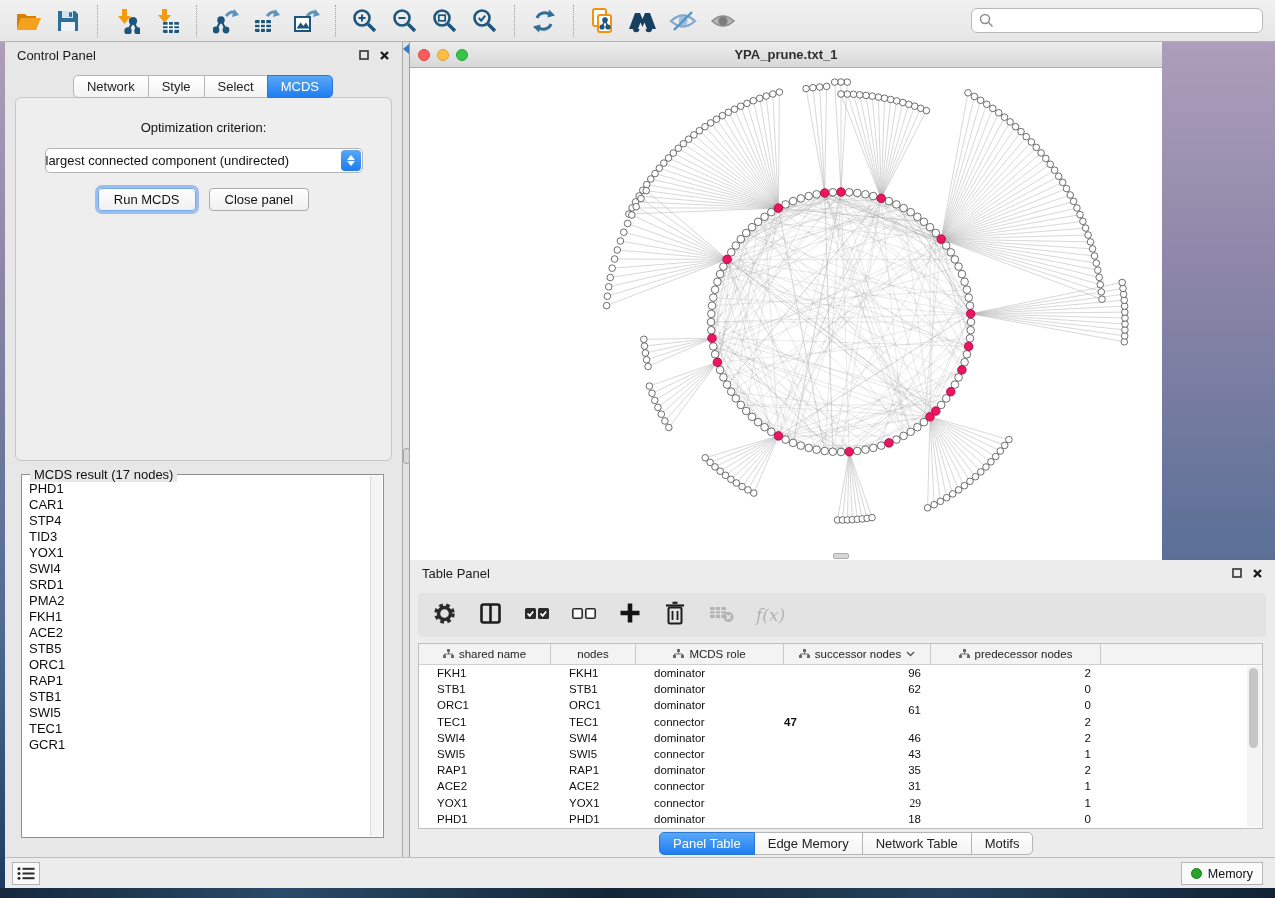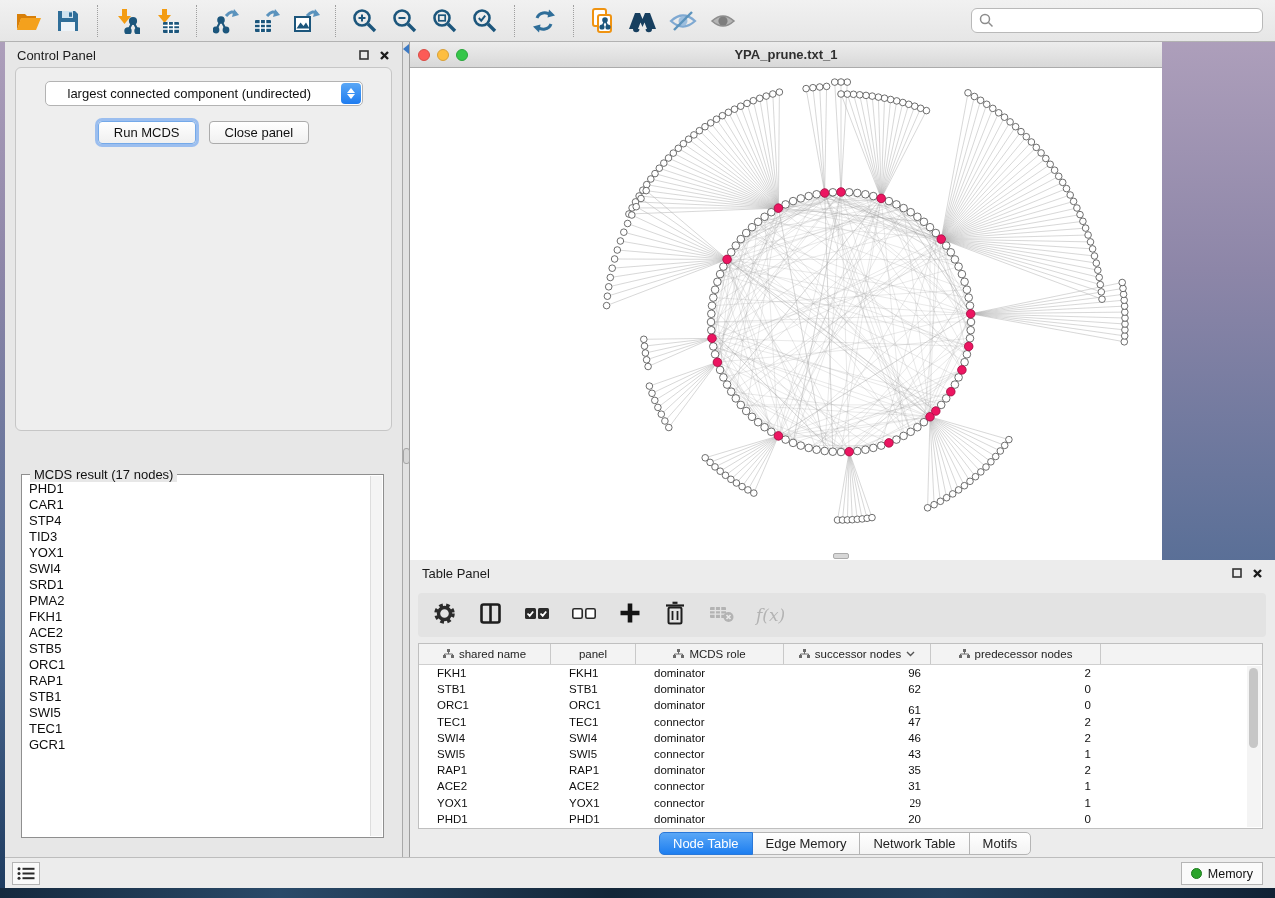--- a/index.html
+++ b/index.html
@@ -24,21 +24,21 @@
   .cp-tabs{display:flex;justify-content:center;margin-top:7px;position:relative;z-index:2;}
   .tab{font-size:13px;color:#222;background:linear-gradient(#fff,#f3f3f3);border:1px solid #b5b5b5;margin-left:-1px;
     padding:3px 13px;cursor:default;}
   .tab:first-child{border-radius:5px 0 0 5px;}
   .tab:last-child{border-radius:0 5px 5px 0;}
   .tab.active{background:linear-gradient(#5aa7f6,#1d7ef0);border-color:#2a78d8;color:#fff;position:relative;z-index:3;}
   .cp-inner{margin:-1px 10px 0 10px;height:364px;background:#eeeeee;border:1px solid #c6c6c6;border-radius:6px;text-align:center;}
   .opt-label{margin-top:22px;font-size:13px;color:#111;}
   .combo{width:318px;height:25px;margin:13px auto 0;background:#fff;border:1px solid #b3b3b3;border-radius:5px;
     display:flex;align-items:center;position:relative;}
-  .combo-text{font-size:13px;color:#111;padding-left:22px;white-space:nowrap;}
+  .combo-text{font-size:13px;color:#111;padding-left:0;white-space:nowrap;}
   .combo-spin{position:absolute;right:1px;top:1px;width:20px;height:21px;border-radius:4px;
     background:linear-gradient(#59a7f6,#1e7cf0);display:flex;flex-direction:column;align-items:center;justify-content:center;gap:1px;}
   .btn-row{margin-top:15px;display:flex;justify-content:center;gap:13px;}
   .btn{font-family:"Liberation Sans",sans-serif;font-size:13px;color:#111;background:linear-gradient(#ffffff,#f0f0f0);
     border:1px solid #ababab;border-radius:4px;padding:3px 15px;}
   .btn.focused{box-shadow:0 0 0 3px rgba(110,165,240,.65);border-color:#74a9e9;}
   .result-box{position:absolute;left:16px;right:18px;top:432px;height:364px;background:#fff;border:1px solid #8f8f8f;}
   .result-legend{position:absolute;top:-8px;left:8px;background:#e7e7e7;padding:0 4px;font-size:13px;color:#111;text-align:right;}
   .result-list{position:absolute;inset:6px 14px 2px 7px;overflow:hidden;font-size:13px;line-height:16px;color:#0d0d0d;}
   .result-scroll{position:absolute;top:1px;bottom:1px;right:1px;width:12px;background:#f4f4f4;border-left:1px solid #ddd;}
@@ -236,21 +236,28 @@
     <span>Control Panel</span>
     <span class="win-icons">
       <svg width="10" height="10">
           <rect x="1" y="1" width="8" height="8" fill="none" stroke="#333" stroke-width="1.6"></rect>
         </svg>
       <svg width="11" height="11">
           <path d="M2 2 L9 9 M9 2 L2 9" stroke="#1c1c1c" stroke-width="2.4"></path>
         </svg>
     </span>
   </div>
+  <div class="cp-tabs" id="cp-tabs">
+      <span class="tab">Network</span>
+      <span class="tab">Style</span>
+      <span class="tab">Select</span>
+      <span class="tab active">MCDS</span>
+    </div>
   <div class="cp-inner">
+    <div class="opt-label">Optimization criterion:</div>
     <div class="combo">
       <span class="combo-text">largest connected component (undirected)</span>
       <span class="combo-spin">
         <svg width="8" height="5">
             <polygon points="4,0 8,5 0,5" fill="#fff"></polygon>
           </svg>
         <svg width="8" height="5">
             <polygon points="0,0 8,0 4,5" fill="#fff"></polygon>
           </svg>
       </span>
@@ -1018,21 +1025,21 @@
             <g fill="#6a6a6a">
               <rect x="4" y="0" width="3" height="3"></rect>
               <rect x="0" y="6" width="3" height="3"></rect>
               <rect x="8" y="6" width="3" height="3"></rect>
             </g>
             <path d="M5.5 3 v2 M1.5 6 V5 h8 V6" stroke="#6a6a6a" fill="none"></path>
           </svg>
           <span>shared name</span>
         </div>
         <div class="th" style="width: 85px;">
-          <span>panel</span>
+          <span>nodes</span>
         </div>
         <div class="th" style="width: 148px;">
           <svg width="11" height="10" viewBox="0 0 11 10">
             <g fill="#6a6a6a">
               <rect x="4" y="0" width="3" height="3"></rect>
               <rect x="0" y="6" width="3" height="3"></rect>
               <rect x="8" y="6" width="3" height="3"></rect>
             </g>
             <path d="M5.5 3 v2 M1.5 6 V5 h8 V6" stroke="#6a6a6a" fill="none"></path>
           </svg>
@@ -1084,21 +1091,21 @@
           <div class="td" style="width: 132px; text-align: left; padding-left: 18px; padding-right: 0px;">ORC1</div>
           <div class="td" style="width: 85px; text-align: left; padding-left: 18px; padding-right: 0px;">ORC1</div>
           <div class="td" style="width: 148px; text-align: left; padding-left: 18px; padding-right: 0px;">dominator</div>
           <div class="td" style="width: 147px; text-align: right; padding-left: 0px; padding-right: 10px; margin-top: 10px;">61</div>
           <div class="td" style="width: 170px; text-align: right; padding-left: 0px; padding-right: 10px;">0</div>
         </div>
         <div class="tr">
           <div class="td" style="width: 132px; text-align: left; padding-left: 18px; padding-right: 0px;">TEC1</div>
           <div class="td" style="width: 85px; text-align: left; padding-left: 18px; padding-right: 0px;">TEC1</div>
           <div class="td" style="width: 148px; text-align: left; padding-left: 18px; padding-right: 0px;">connector</div>
-          <div class="td" style="width: 147px; text-align: right; padding-left: 0px; padding-right: 10px;">47</div>
+          <div class="td" style="width: 147px; text-align: left; padding-left: 0px; padding-right: 10px; font-weight: bold;">47</div>
           <div class="td" style="width: 170px; text-align: right; padding-left: 0px; padding-right: 10px;">2</div>
         </div>
         <div class="tr">
           <div class="td" style="width: 132px; text-align: left; padding-left: 18px; padding-right: 0px;">SWI4</div>
           <div class="td" style="width: 85px; text-align: left; padding-left: 18px; padding-right: 0px;">SWI4</div>
           <div class="td" style="width: 148px; text-align: left; padding-left: 18px; padding-right: 0px;">dominator</div>
           <div class="td" style="width: 147px; text-align: right; padding-left: 0px; padding-right: 10px;">46</div>
           <div class="td" style="width: 170px; text-align: right; padding-left: 0px; padding-right: 10px;">2</div>
         </div>
         <div class="tr">
@@ -1126,30 +1133,30 @@
           <div class="td" style="width: 132px; text-align: left; padding-left: 18px; padding-right: 0px;">YOX1</div>
           <div class="td" style="width: 85px; text-align: left; padding-left: 18px; padding-right: 0px;">YOX1</div>
           <div class="td" style="width: 148px; text-align: left; padding-left: 18px; padding-right: 0px;">connector</div>
           <div class="td" style="width: 147px; text-align: right; padding-left: 0px; padding-right: 10px; font-family: Liberation Serif, serif;">29</div>
           <div class="td" style="width: 170px; text-align: right; padding-left: 0px; padding-right: 10px;">1</div>
         </div>
         <div class="tr">
           <div class="td" style="width: 132px; text-align: left; padding-left: 18px; padding-right: 0px;">PHD1</div>
           <div class="td" style="width: 85px; text-align: left; padding-left: 18px; padding-right: 0px;">PHD1</div>
           <div class="td" style="width: 148px; text-align: left; padding-left: 18px; padding-right: 0px;">dominator</div>
-          <div class="td" style="width: 147px; text-align: right; padding-left: 0px; padding-right: 10px;">20</div>
+          <div class="td" style="width: 147px; text-align: right; padding-left: 0px; padding-right: 10px;">18</div>
           <div class="td" style="width: 170px; text-align: right; padding-left: 0px; padding-right: 10px;">0</div>
         </div>
       </div>
     <div class="tscroll">
         <div class="tthumb"></div>
       </div>
   </div>
   <div class="tp-tabs" id="tp-tabs">
-      <span class="tab active">Node Table</span>
+      <span class="tab active">Panel Table</span>
       <span class="tab">Edge Memory</span>
       <span class="tab">Network Table</span>
       <span class="tab">Motifs</span>
     </div>
 </div>
 
 <div class="status-bar">
   <span class="sb-left-btn">
     <svg width="18" height="15" viewBox="0 0 18 15">
         <g fill="#2b2b2b">

